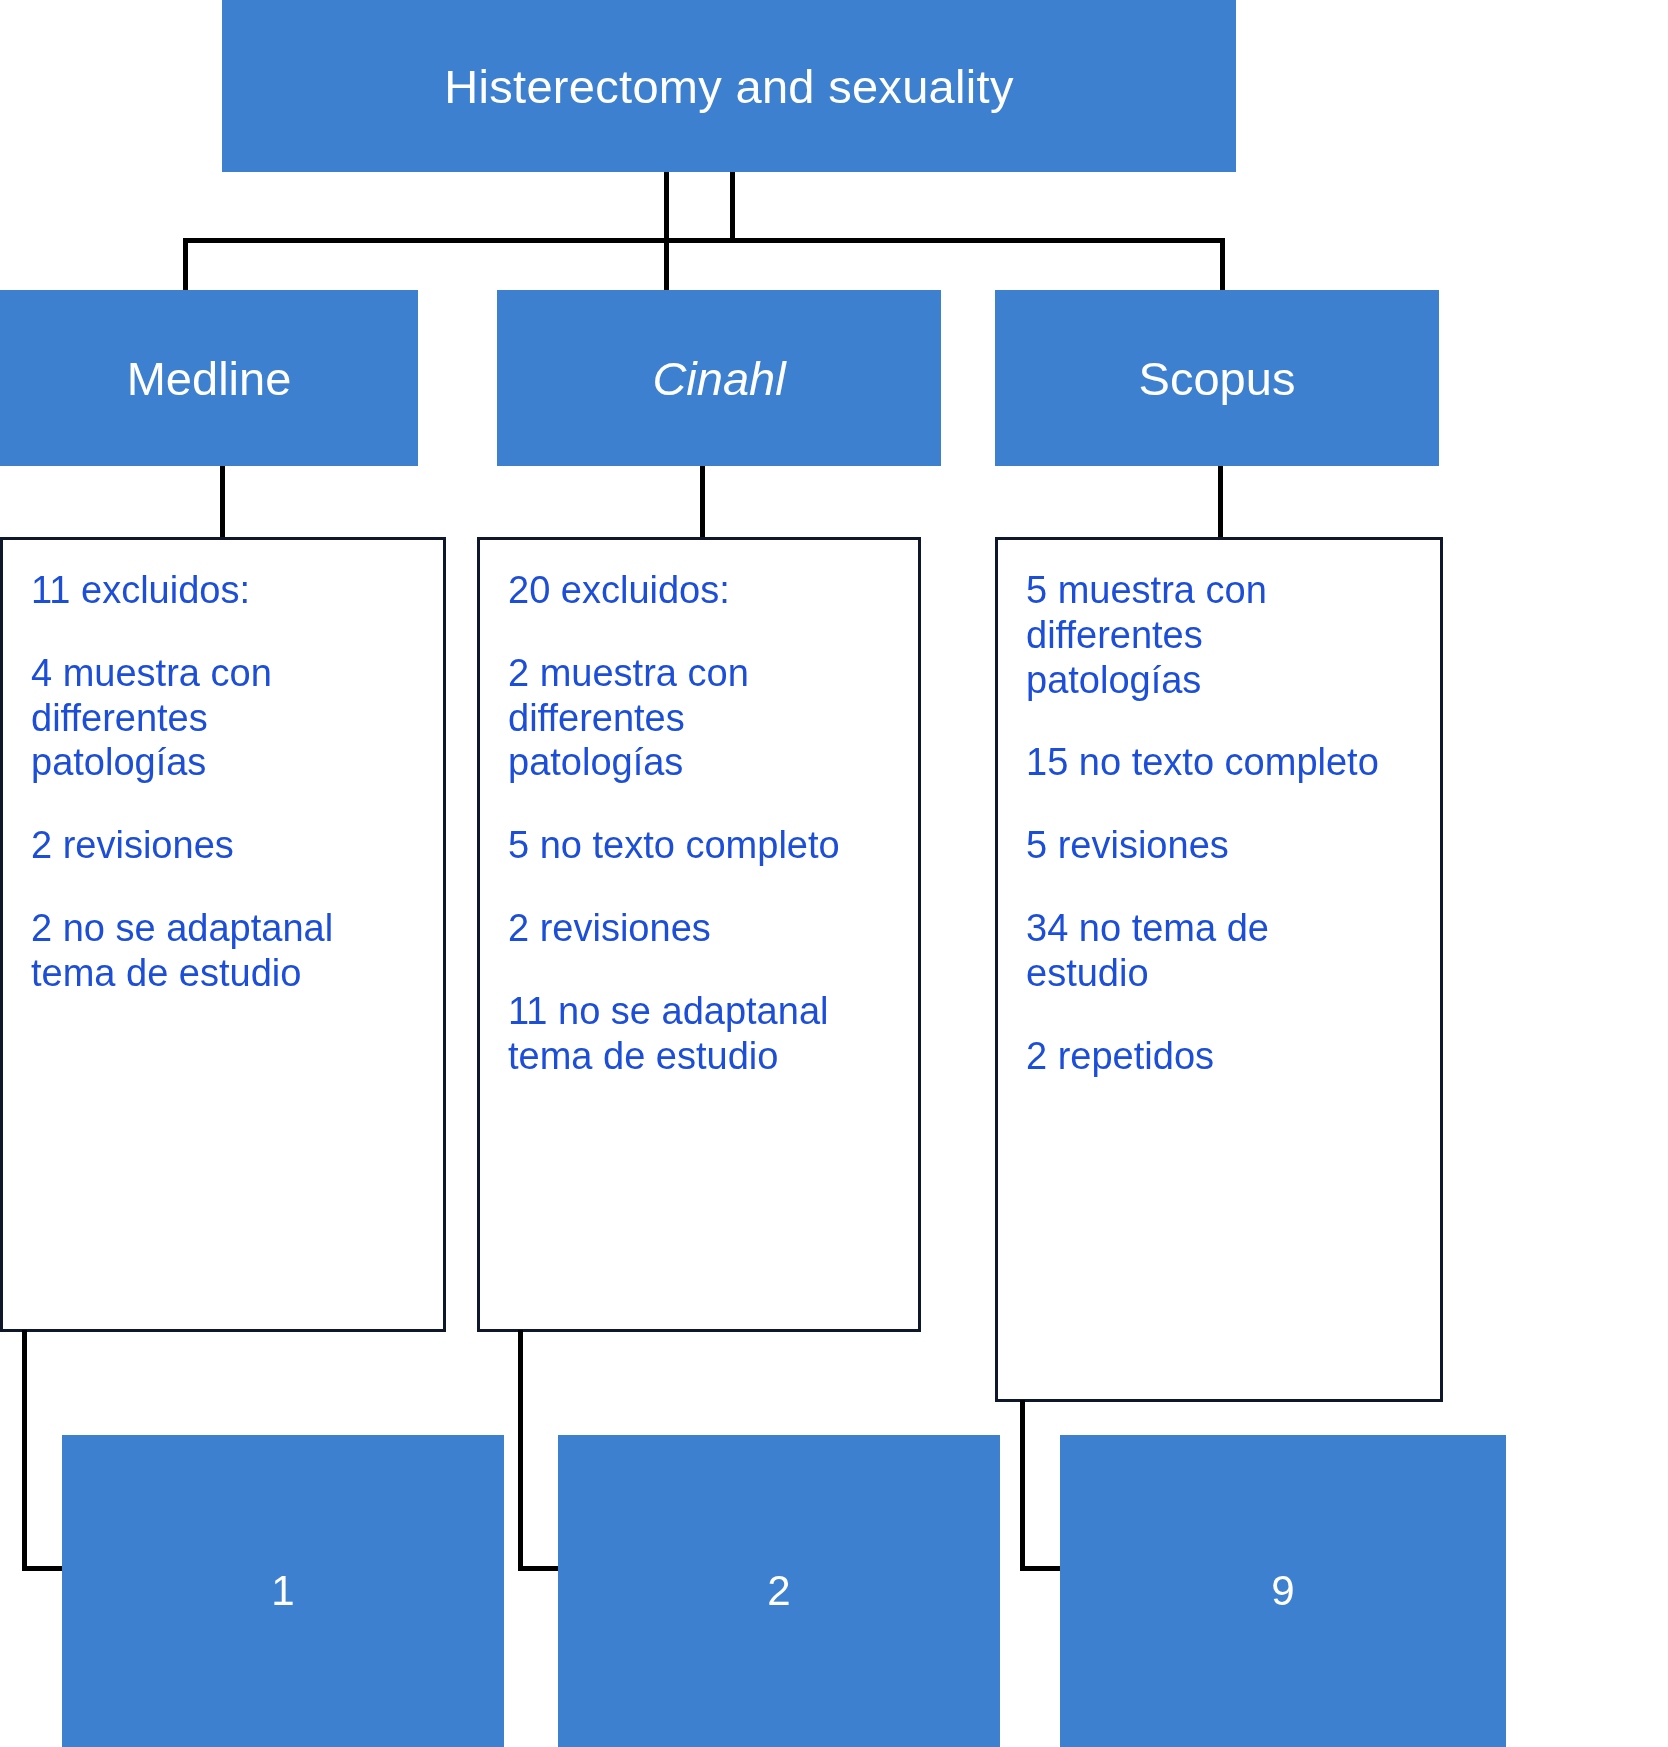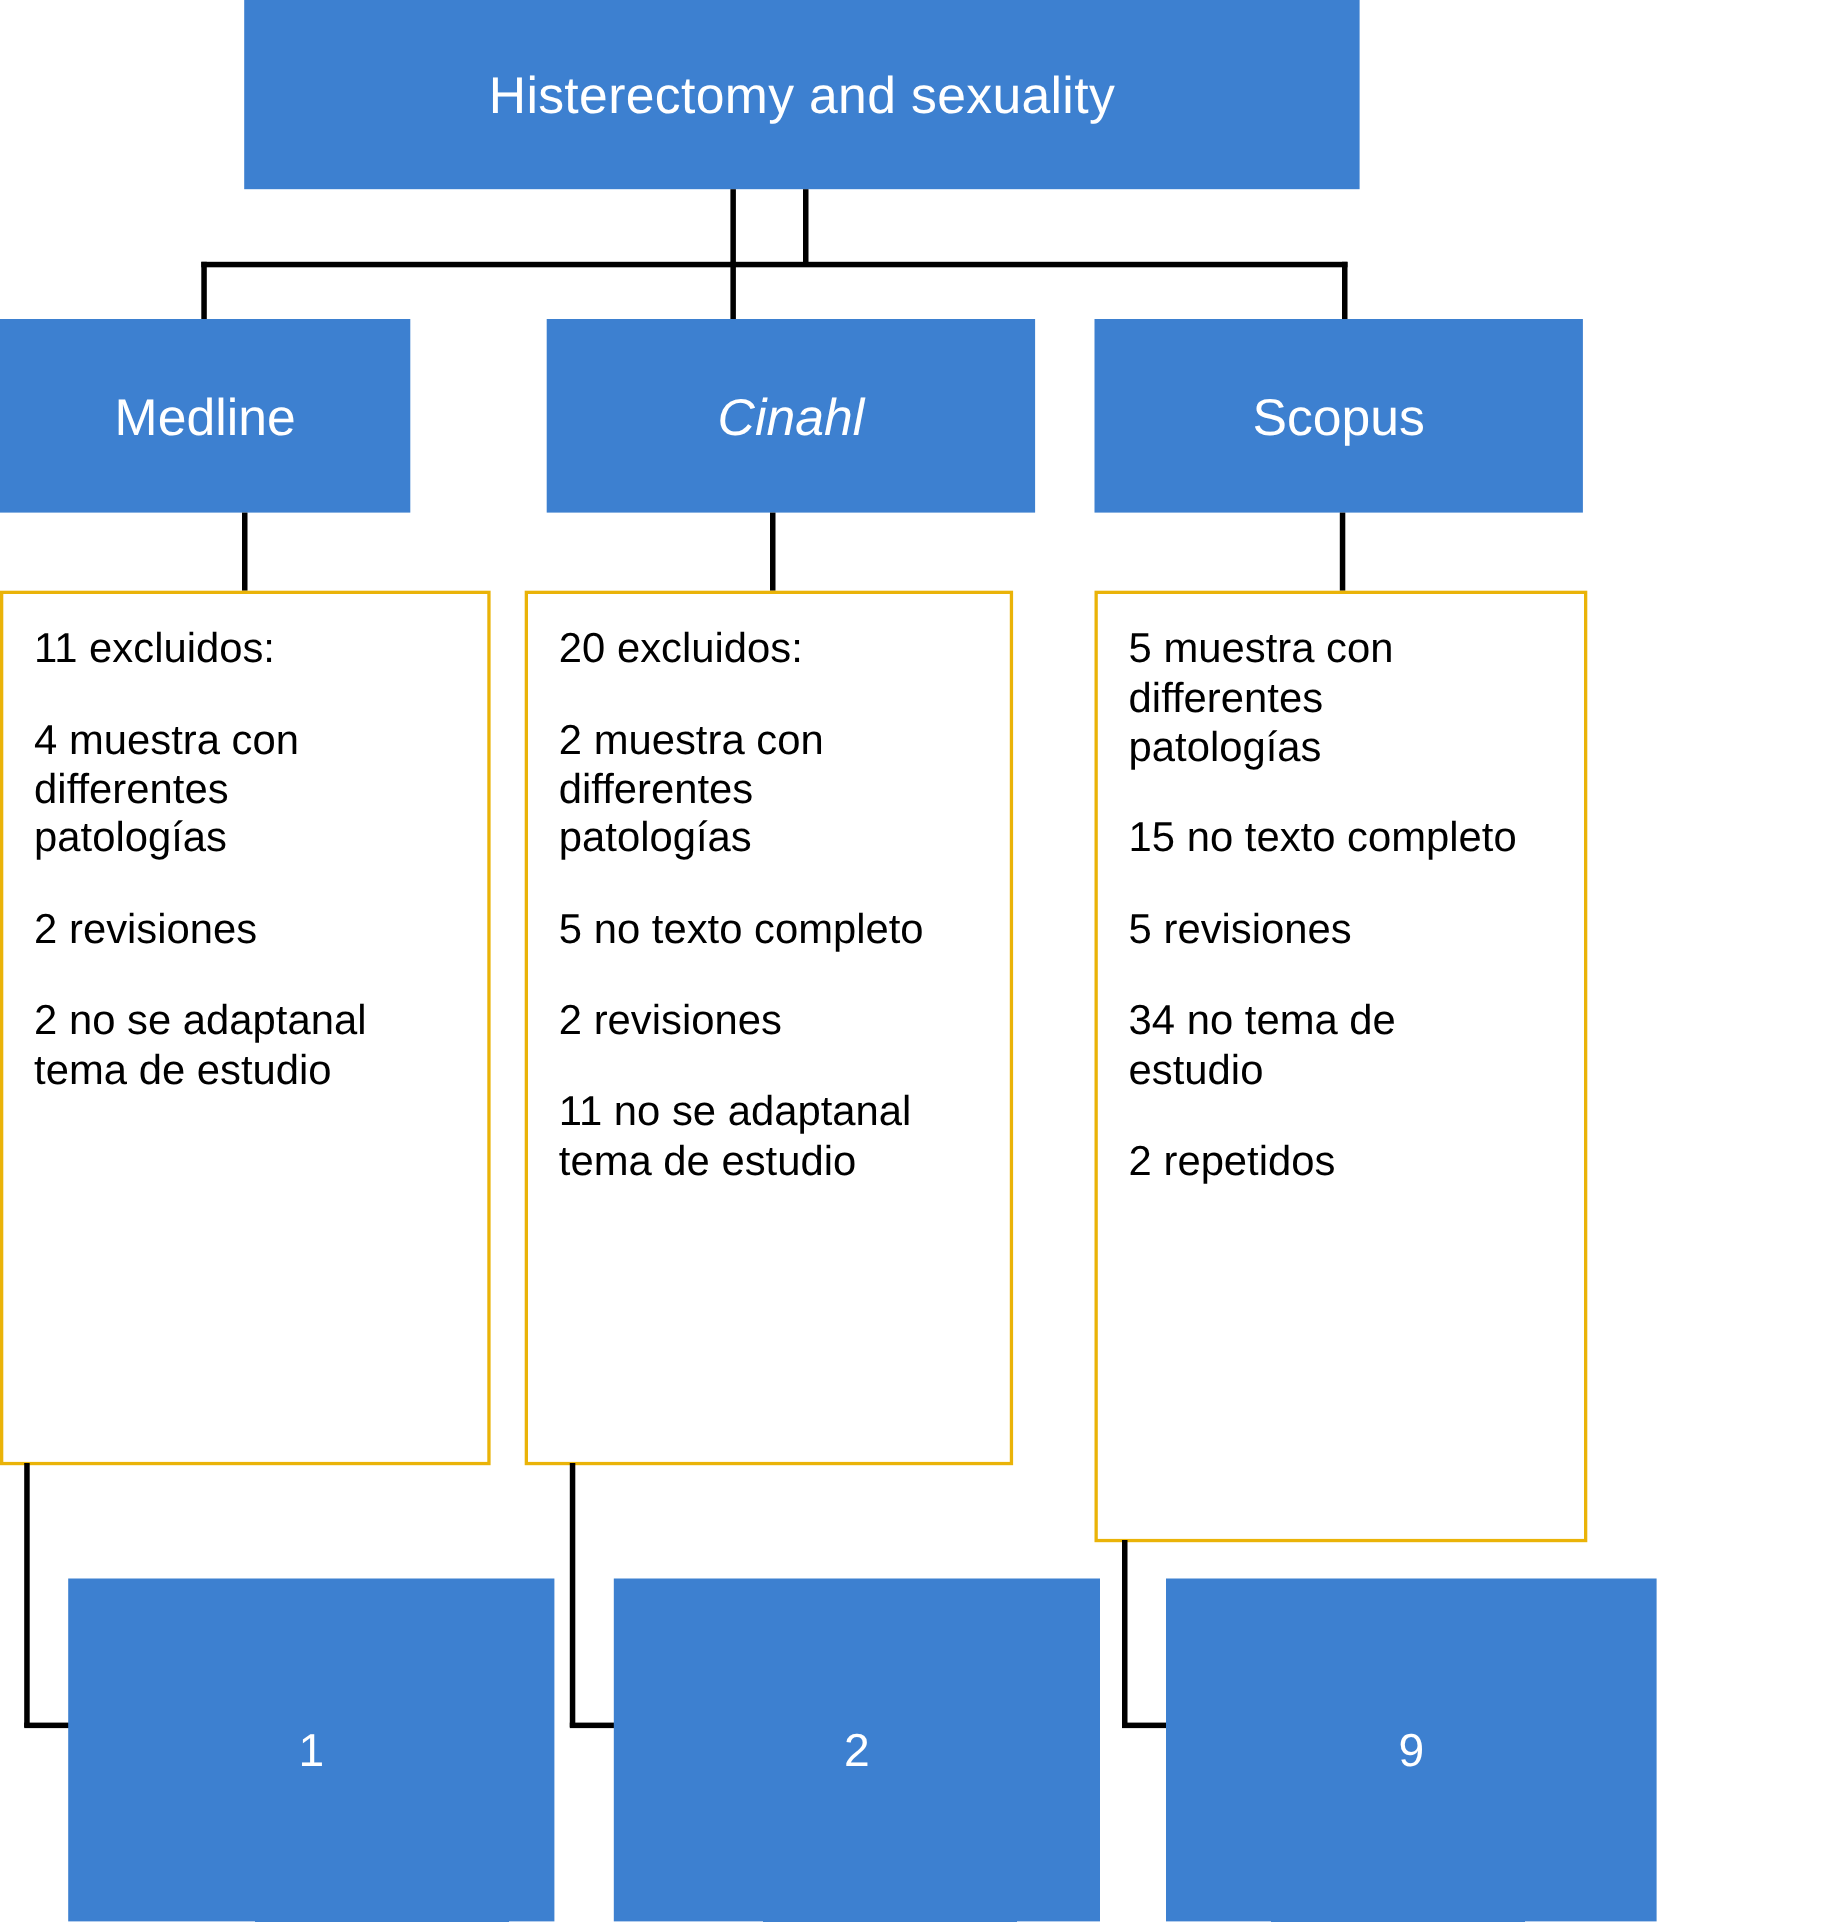--- a/index.html
+++ b/index.html
@@ -36,42 +36,42 @@
     width: 1014px;
     height: 172px;
     font-size: 47px;
     letter-spacing: 0.3px;
   }
   .db-box {
     top: 290px;
     height: 176px;
     font-size: 47px;
   }
-  #db-box-0 { left: 0px;   width: 373px; }
+  #db-box-0 { left: 0px;   width: 418px; }
   #db-box-1 { left: 497px; width: 444px; font-style: italic; }
   #db-box-2 { left: 995px; width: 444px; }
 
   .result-box {
     top: 1435px;
     height: 312px;
     font-size: 42px;
   }
   #result-box-0 { left: 62px;   width: 442px; }
   #result-box-1 { left: 558px;  width: 442px; }
   #result-box-2 { left: 1060px; width: 446px; }
 
   .white-box {
     position: absolute;
     background: #ffffff;
-    border: 3px solid #eab308;
+    border: 3px solid #0f172a;
     box-sizing: border-box;
     padding: 28px 18px 10px 28px;
     font-size: 38px;
     line-height: 1.18;
-    color: #000000;
+    color: #1d4ed8;
     font-family: "Liberation Sans", sans-serif;
   }
   #white-box-0 { left: 0px;   top: 537px; width: 446px; height: 795px; }
   #white-box-1 { left: 477px; top: 537px; width: 444px; height: 795px; }
   #white-box-2 { left: 995px; top: 537px; width: 448px; height: 865px; }
 
   .excl-line {
     margin: 0 0 38px 0;
     white-space: pre-line;
   }

